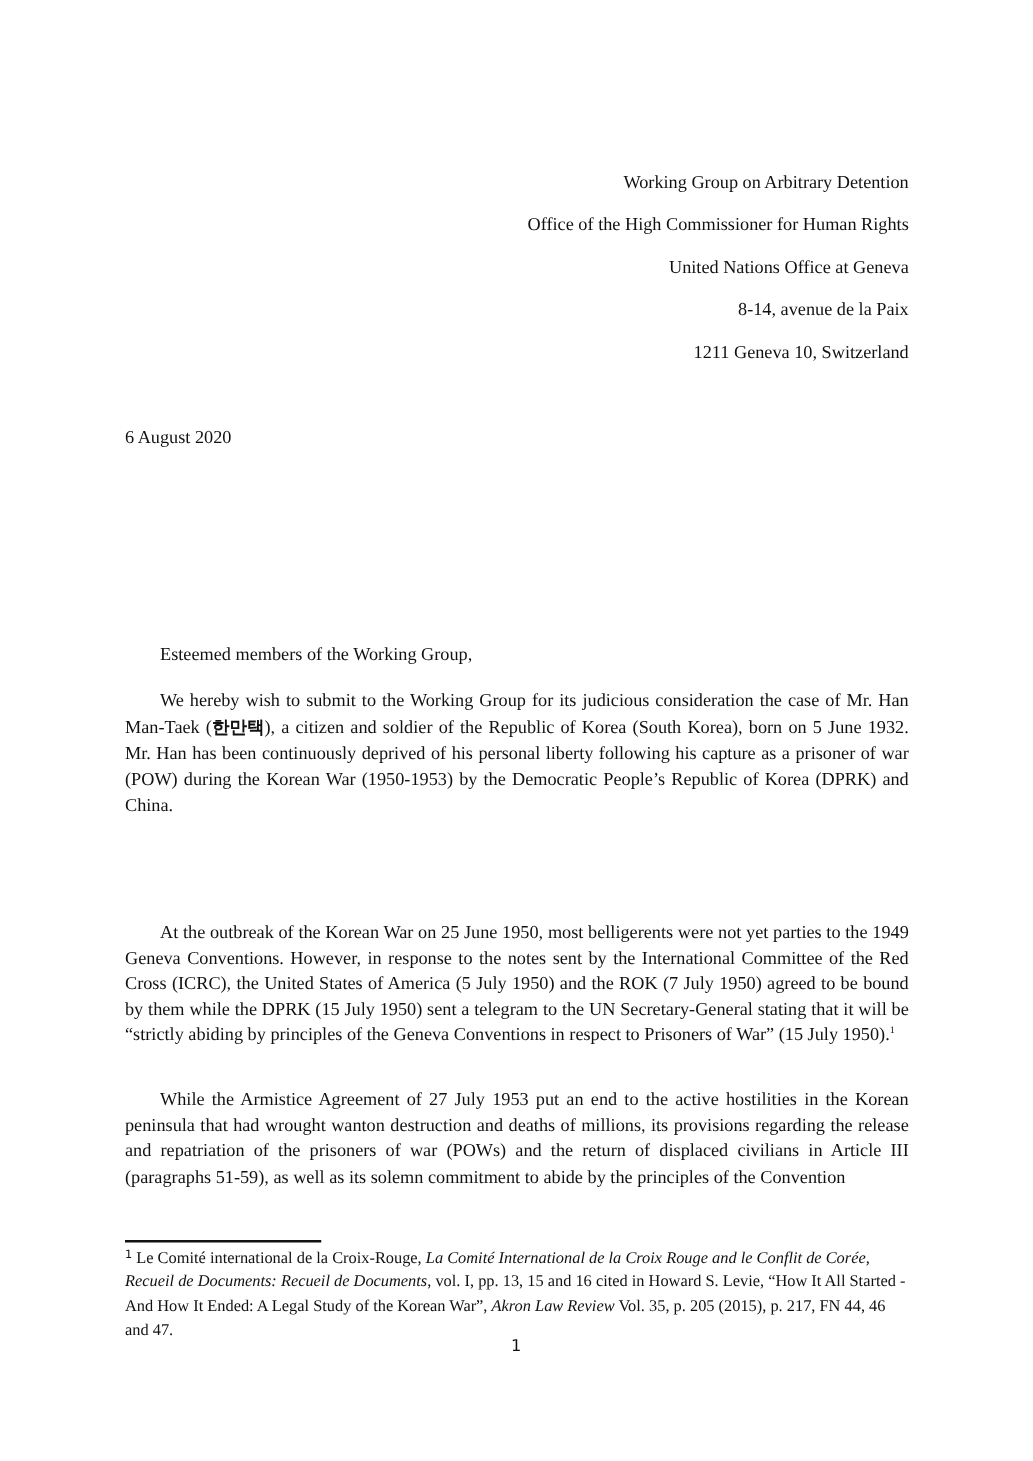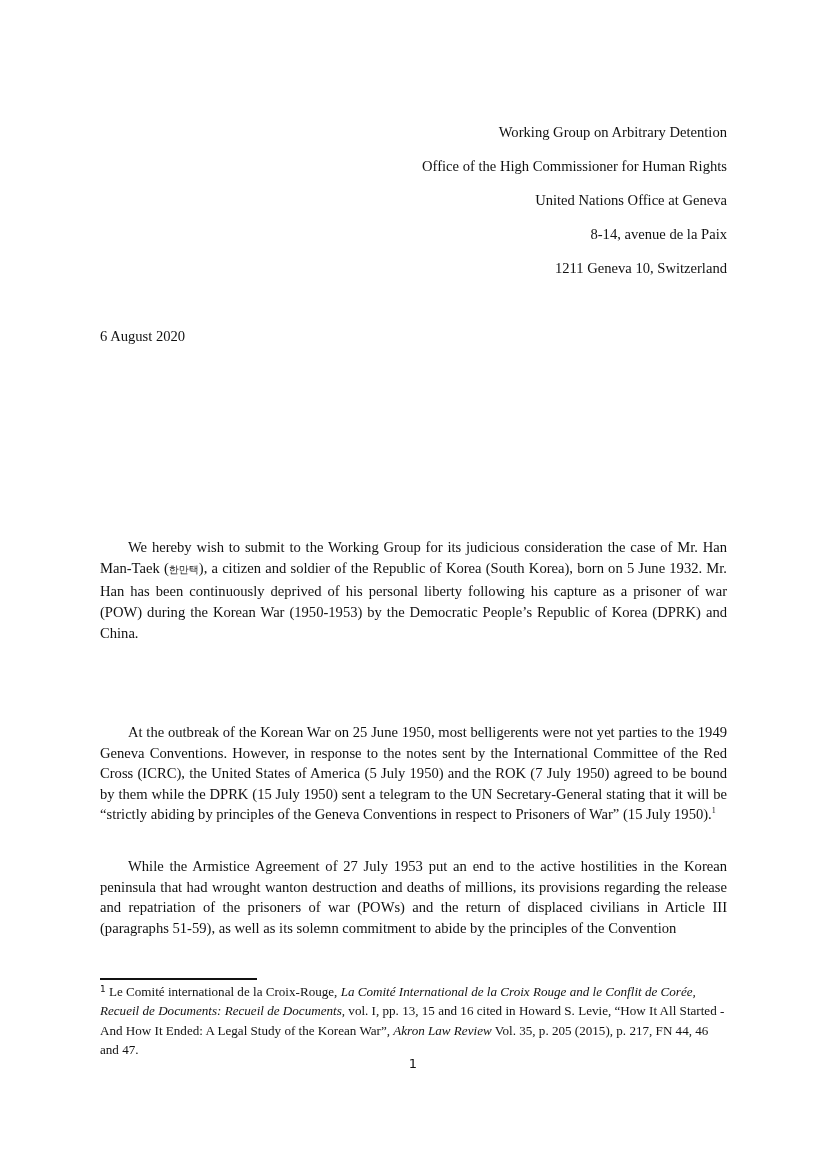--- a/index.html
+++ b/index.html
@@ -11,21 +11,21 @@
     width: 826px;
     height: 1169px;
     position: relative;
     overflow: hidden;
     font-family: "Liberation Serif", "DejaVu Serif", serif;
     color: #111111;
     font-size: 14.6px;
   }
   .page {
     position: absolute;
-    left: 0; top: 4px;
+    left: 0; top: 18px;
     width: 826px;
     height: 1023px;
   }
   .addr-line {
     position: absolute;
     right: 99px;
     text-align: right;
     white-space: nowrap;
     line-height: 18px;
   }
@@ -39,21 +39,22 @@
     position: absolute;
     left: 100px;
     width: 627px;
     text-align: justify;
     line-height: 20.6px;
   }
   .indent { text-indent: 28px; }
   .italic { font-style: italic; }
   .hangul {
     font-family: "DejaVu Sans", sans-serif;
-    font-size: 10px;
+    font-size: 14px;
+    font-weight: bold;
   }
   sup.fnref {
     font-size: 8px;
     vertical-align: 6px;
     line-height: 0;
   }
   .fn-rule {
     position: absolute;
     left: 100px;
     top: 974px;
@@ -96,20 +97,21 @@
     <div class="addr-line" style="top:119px;">Working Group on Arbitrary Detention</div>
     <div class="addr-line" style="top:153px;text-align:center;">Office of the High Commissioner for Human Rights</div>
     <div class="addr-line" style="top:187px;">United Nations Office at Geneva</div>
     <div class="addr-line" style="top:221px;">8-14, avenue de la Paix</div>
     <div class="addr-line" style="top:255px;text-align:center;">1211 Geneva 10, Switzerland</div>
   </div>
 
   <div class="date">6 August 2020</div>
 
 
+  <div class="para indent" style="top:496px;">Esteemed members of the Working Group,</div>
 
   <div class="para indent" style="top:533px; line-height:20.9px;"><span>We hereby wish to submit to the Working Group for its judicious consideration the case of Mr. Han Man-Taek (</span><span class="hangul">한만택</span><span>), a citizen and soldier of the Republic of Korea (South Korea), born on 5 June 1932. Mr. Han has been continuously deprived of his personal liberty following his capture as a prisoner of war (POW) during the Korean War (1950-1953) by the Democratic People’s Republic of Korea (DPRK) and China.</span></div>
 
 
   <div class="para indent" style="top:718px;"><span>At the outbreak of the Korean War on 25 June 1950, most belligerents were not yet parties to the 1949 Geneva Conventions. However, in response to the notes sent by the International Committee of the Red Cross (ICRC), the United States of America (5 July 1950) and the ROK (7 July 1950) agreed to be bound by them while the DPRK (15 July 1950) sent a telegram to the UN Secretary-General stating that it will be “strictly abiding by principles of the Geneva Conventions in respect to Prisoners of War” (15 July 1950).</span><sup class="fnref">1</sup></div>
 
   <div class="para indent" style="top:852px;">While the Armistice Agreement of 27 July 1953 put an end to the active hostilities in the Korean peninsula that had wrought wanton destruction and deaths of millions, its provisions regarding the release and repatriation of the prisoners of war (POWs) and the return of displaced civilians in Article III (paragraphs 51-59), as well as its solemn commitment to abide by the principles of the Convention</div>
 
   <div class="fn-rule"></div>
 

